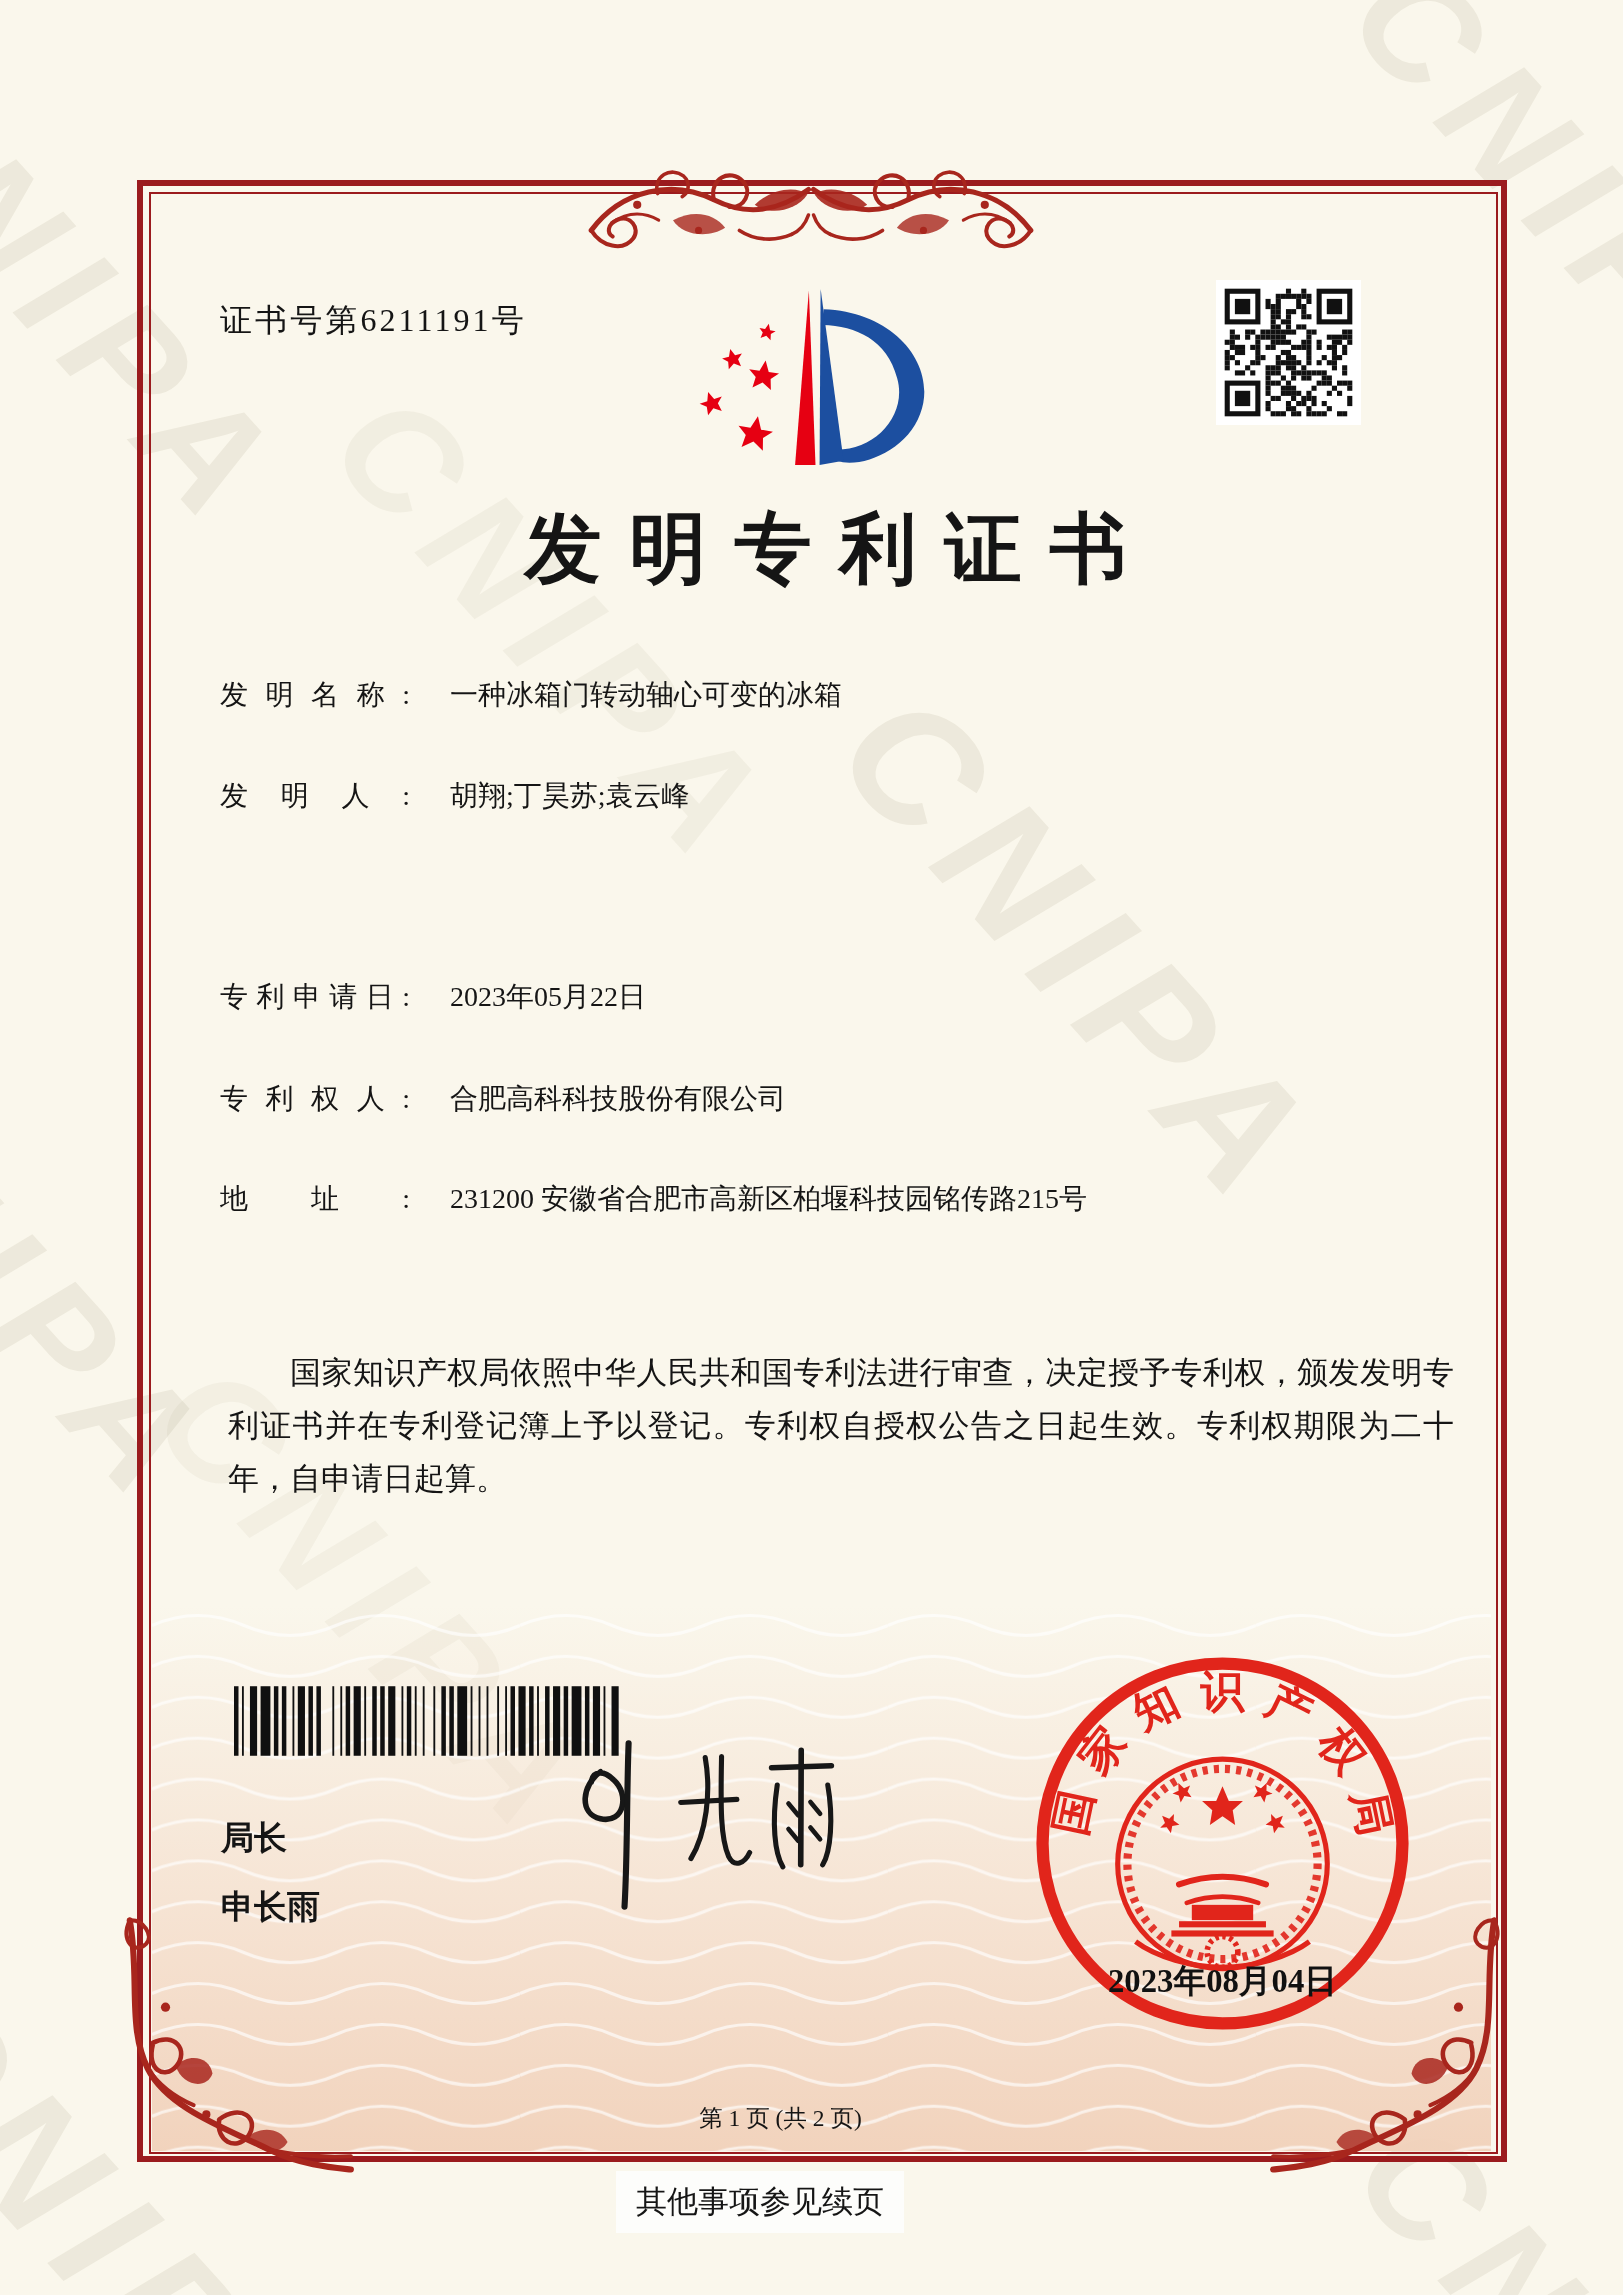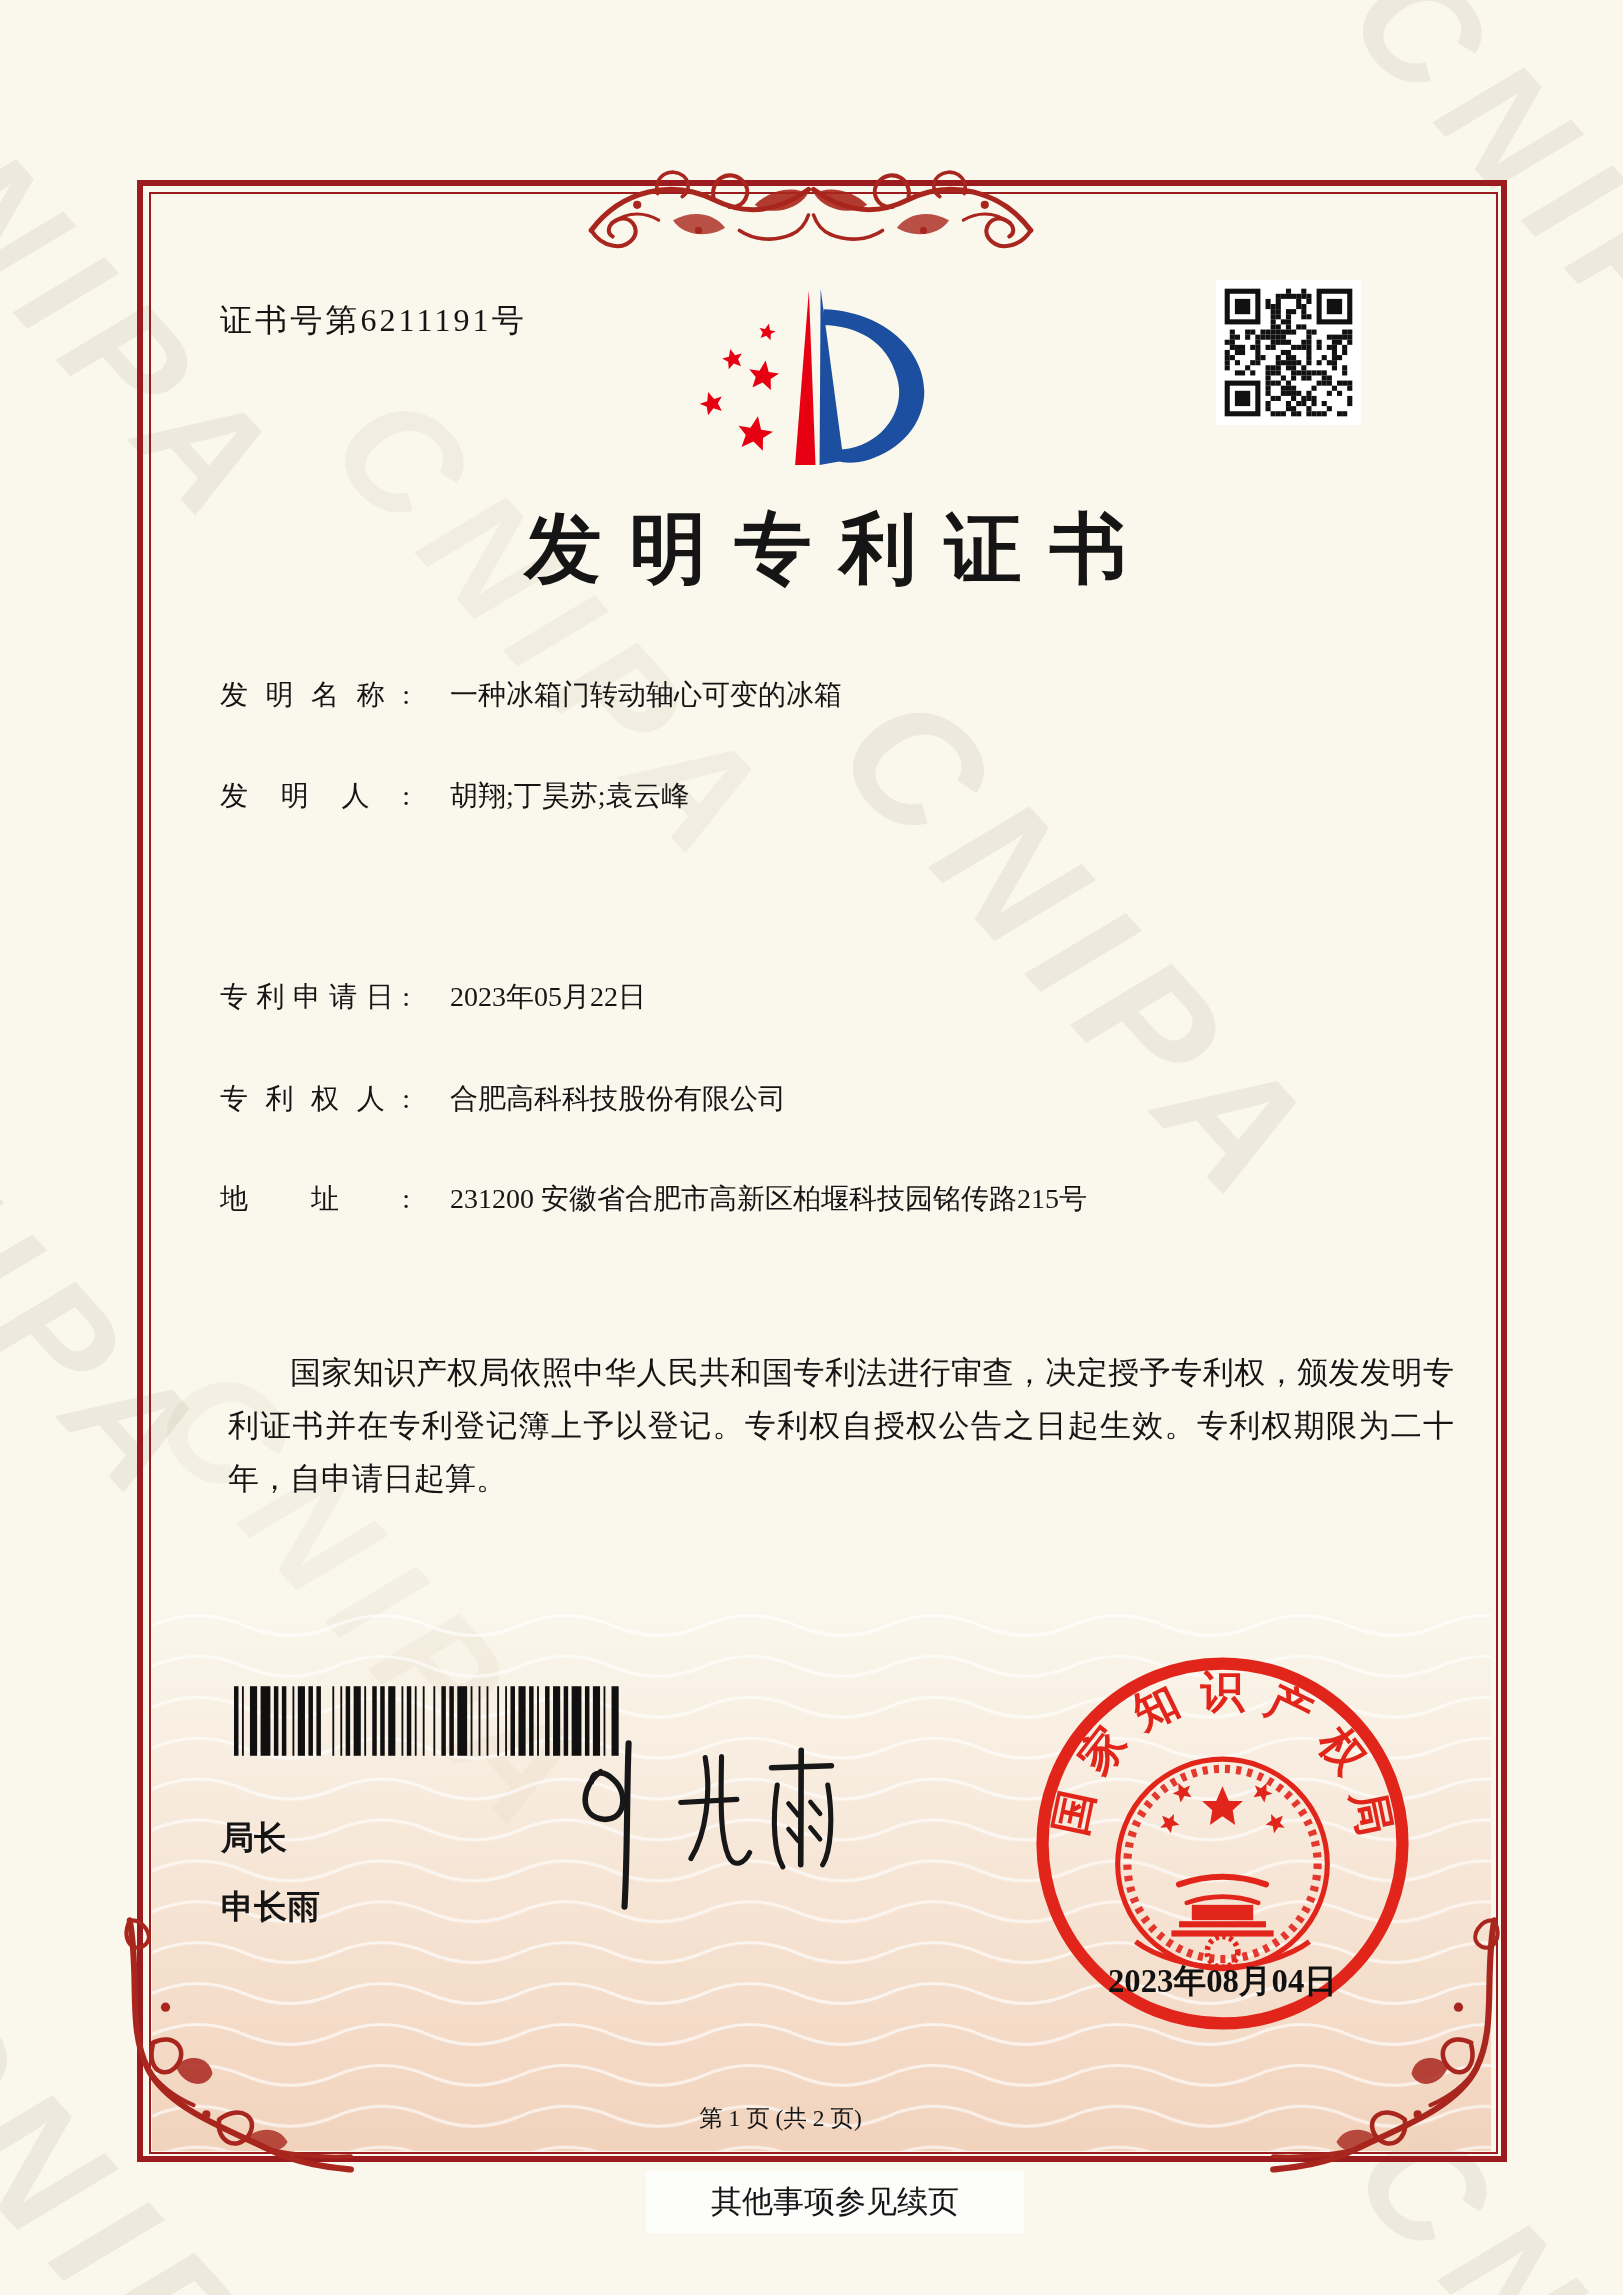--- a/index.html
+++ b/index.html
@@ -28,22 +28,22 @@
   .title{left:0;top:498px;width:1623px;text-align:center;font-size:77px;font-weight:bold;letter-spacing:28px;padding-left:28px;}
   .row{left:220px;font-size:28px;white-space:nowrap;}
   .lbl{display:inline-block;width:190px;text-align:justify;text-align-last:justify;}
   .val{margin-left:40px;}
   .grant2{position:absolute;left:600px;top:0;white-space:nowrap;}
   .paras{left:220px;top:1338px;width:1242px;font-size:31px;line-height:53px;text-align:justify;}
   .paras p{margin:8px;text-indent:2em;}
   .director{left:221px;font-family:"Liberation Sans","DejaVu Sans",sans-serif;font-weight:bold;font-size:33px;z-index:6;}
   .page-info{left:658px;top:2102px;width:245px;text-align:center;font-size:23.5px;}
   .footer-note{
-    left:616px;top:2171px;width:378px;height:62px;line-height:62px;text-align:center;
-    font-size:31px;background:#FDFDFB;z-index:5;margin-left:30px;
+    left:616px;top:2171px;width:288px;height:62px;line-height:62px;text-align:center;
+    font-size:31px;background:#FDFDFB;z-index:5;
   }
   .svg-abs{position:absolute;}
   .z4{z-index:4;}.z5{z-index:5;}.z6{z-index:6;}
 </style>
 </head>
 <body>
 
 <div class="page">
 
   <svg width="0" height="0" style="position:absolute" aria-hidden="true">

